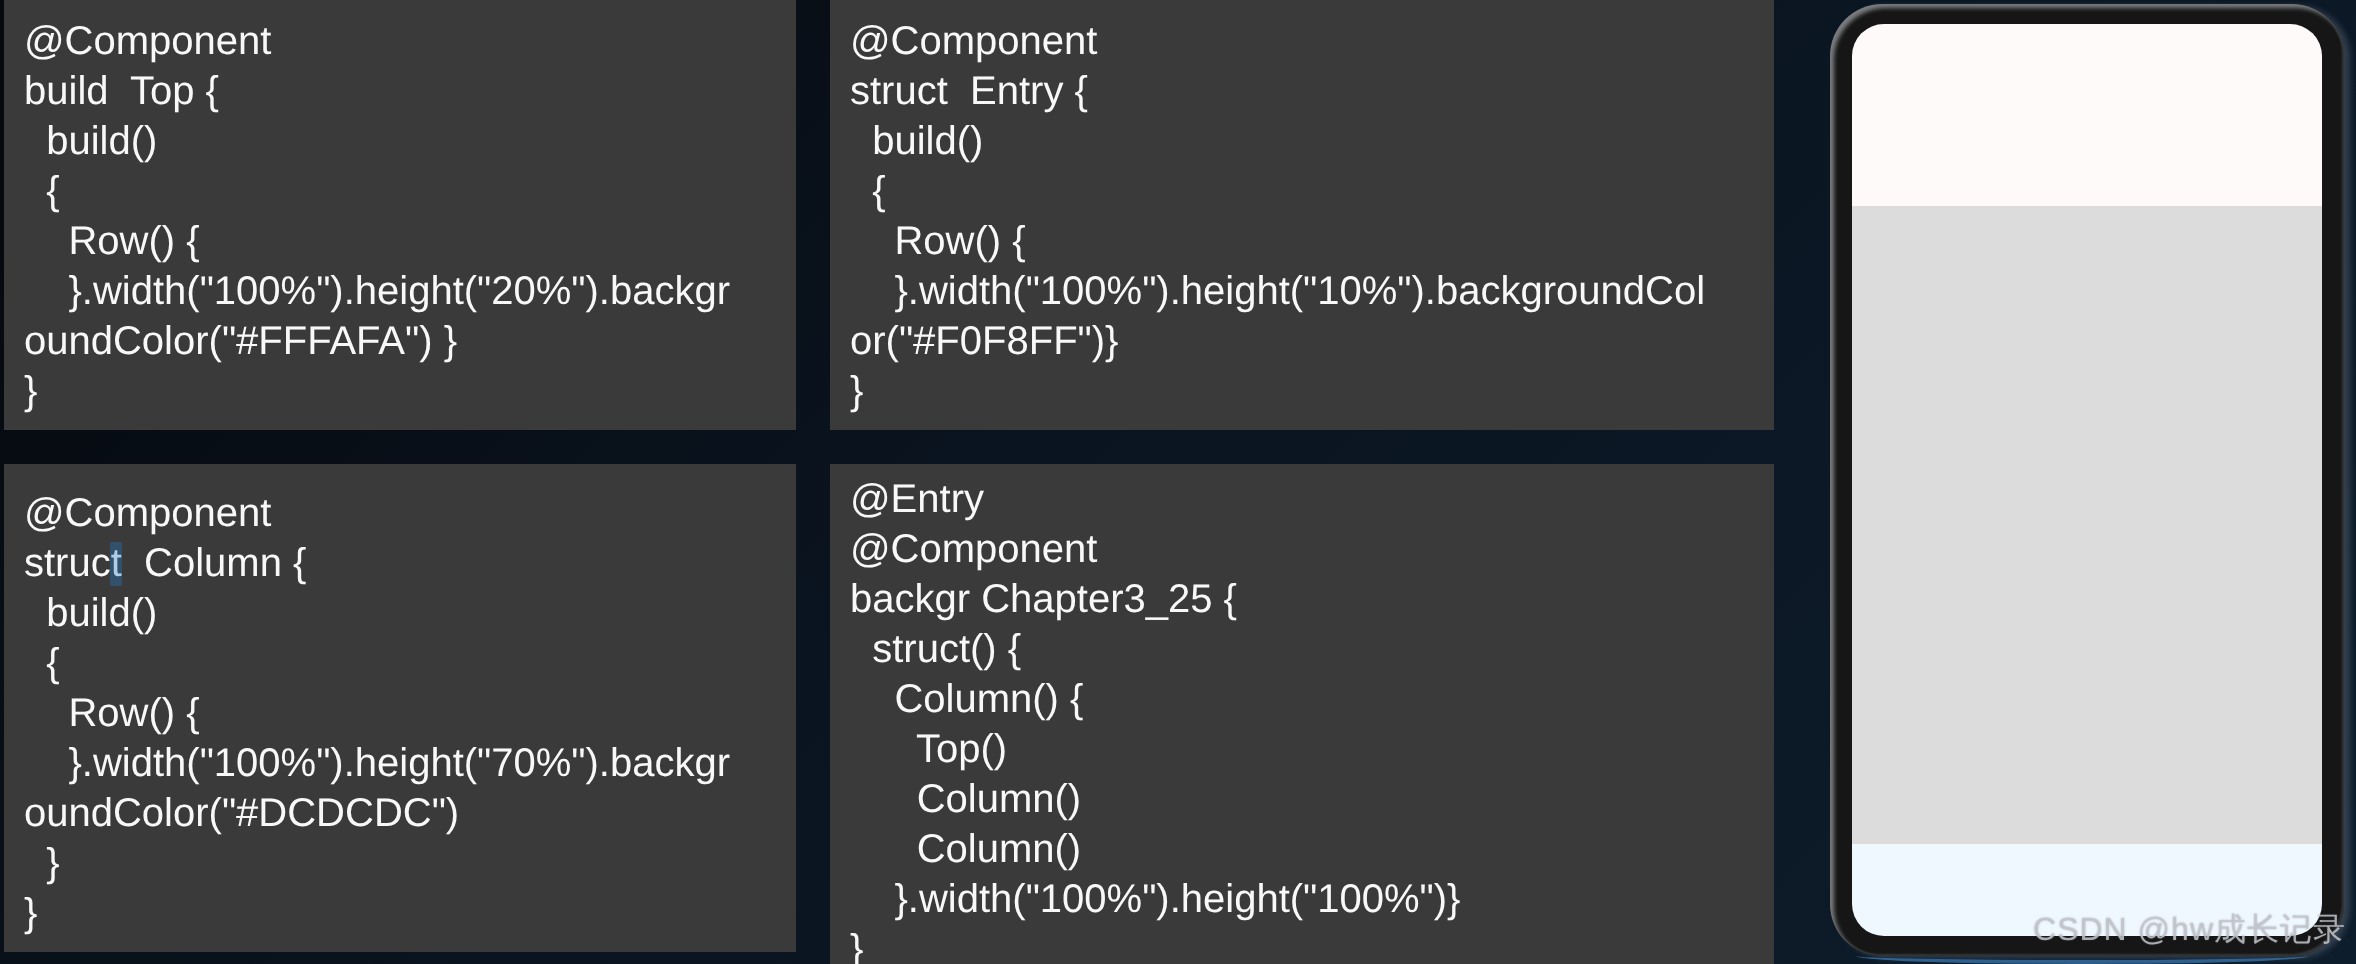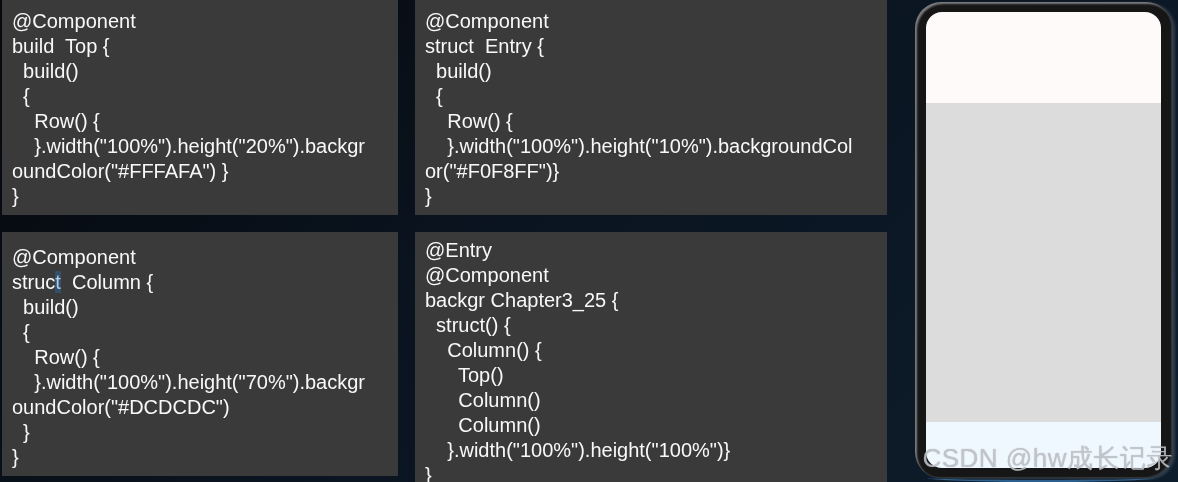--- a/index.html
+++ b/index.html
@@ -27,21 +27,21 @@
                 inset -1px -1px 1px rgba(110,115,120,0.35),
                 3px 1px 3px rgba(150,160,175,0.28);
   }
   .screen {
     position:absolute; left:11px; top:10px; width:235px; height:456px;
     border-radius:16px; overflow:hidden; display:flex; flex-direction:column;
   }
   .screen-section { width:100%; flex:0 0 auto; }
 
   .watermark {
-    position:absolute; right:5px; bottom:6px; font-size:26px;
+    position:absolute; right:5px; bottom:6px; font-size:16px;
     color:rgba(198,200,206,0.82); letter-spacing:0.5px; white-space:nowrap;
     text-shadow:0 0 1px rgba(90,95,100,0.5);
   }
   .bottom-glow {
     position:absolute; left:928px; bottom:0; width:226px; height:6px;
     border-bottom:2px solid rgba(70,150,220,0.55); border-radius:50%;
     pointer-events:none;
   }
 </style>
 </head>

